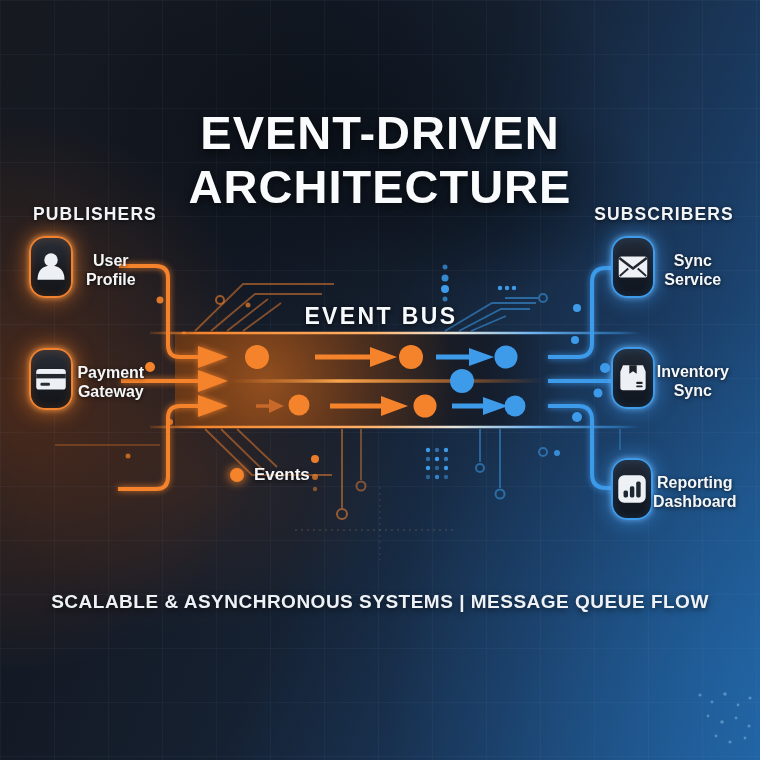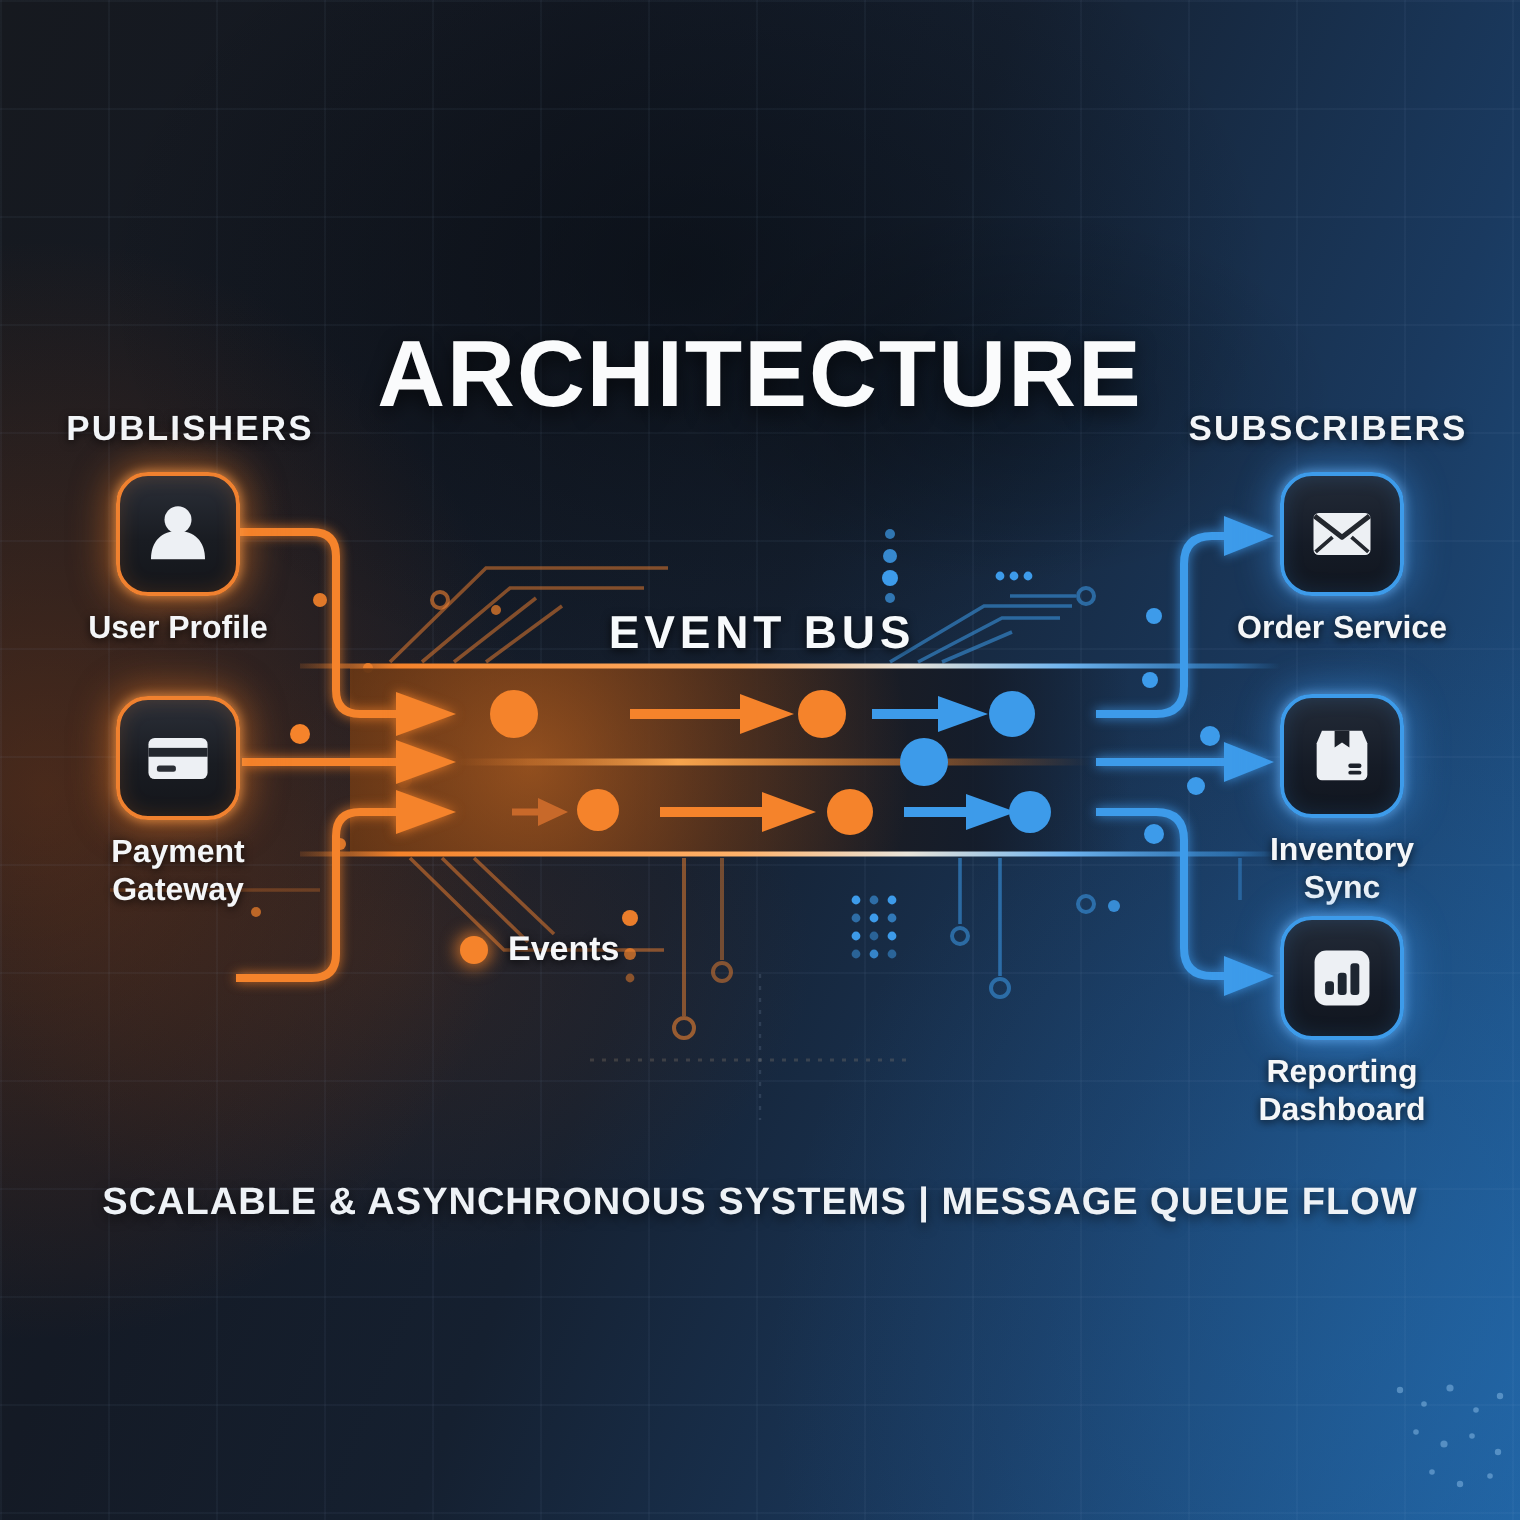--- a/index.html
+++ b/index.html
@@ -46,21 +46,21 @@
   }
   .legend{
     position:absolute;left:230px;top:465px;display:flex;align-items:center;gap:10px;
   }
   .legend .dot{
     width:14px;height:14px;border-radius:50%;background:#f5832b;
     box-shadow:0 0 8px 2px rgba(245,131,43,.7);
   }
   .legend .txt{font-size:17px;font-weight:800;color:#f5f7f9;text-shadow:0 1px 4px rgba(0,0,0,.8);}
 
-  .node{position:absolute;width:120px;display:flex;flex-direction:column;align-items:center;}
+  .node{position:absolute;width:120px;display:flex;flex-direction:row;align-items:center;}
   .node .card{
     width:62px;height:62px;border-radius:16px;display:flex;align-items:center;justify-content:center;
     background:linear-gradient(180deg,#2b2f38 0%,#191c22 55%,#14161b 100%);
   }
   .node.pub .card{
     border:2.5px solid #f0812f;
     box-shadow:0 0 18px 4px rgba(242,125,40,.5),0 0 5px 1px rgba(255,172,92,.6),inset 0 0 10px rgba(242,125,40,.18);
   }
   .node.sub .card{
     border:2.5px solid #3d9bea;
@@ -277,21 +277,21 @@
       <path d="M548,406 H578 Q592,406 592,420 V474 Q592,488 606,488 H613"></path>
     </g>
     <g fill="#3d9bea" class="glow-b">
       <polygon points="612,258 637,268 612,278"></polygon>
       <polygon points="612,371 637,381 612,391"></polygon>
       <polygon points="612,478 637,488 612,498"></polygon>
     </g>
   </svg>
 
   <h1 class="title">
-    <br>
+    <span>EVENT-DRIVEN</span><br>
     <span>ARCHITECTURE</span>
   </h1>
   <div class="col-heading pub">PUBLISHERS</div>
   <div class="col-heading sub">SUBSCRIBERS</div>
   <div class="bus-label">EVENT BUS</div>
 
   <div class="legend">
     <span class="dot"></span>
     <span class="txt">Events</span>
   </div>
@@ -319,21 +319,21 @@
 
 
   <div class="node sub" style="left:611px;top:236px;">
     <div class="card">
       <svg width="38" height="38" viewBox="0 0 36 36">
         <rect x="4.5" y="8" width="27" height="20" rx="2.5" fill="#edf0f4"></rect>
         <path d="M5,9.5 L18,19.5 L31,9.5" fill="none" stroke="#23272e" stroke-width="2.4" stroke-linejoin="round"></path>
         <path d="M5.5,26.5 L13.5,19.5 M30.5,26.5 L22.5,19.5" stroke="#23272e" stroke-width="1.8"></path>
       </svg>
     </div>
-    <div class="node-label">Order Service</div>
+    <div class="node-label">Sync Service</div>
   </div>
 
   <div class="node sub" style="left:611px;top:347px;">
     <div class="card">
       <svg width="38" height="38" viewBox="0 0 36 36">
         <path d="M8.5,6 H27.5 L30,12 V27 A2.5,2.5 0 0 1 27.5,29.5 H8.5 A2.5,2.5 0 0 1 6,27 V12 Z" fill="#edf0f4"></path>
         <path d="M14.5,6 V14 L18,11.6 L21.5,14 V6 Z" fill="#1c212a"></path>
         <rect x="21" y="21.5" width="6.2" height="2.2" rx="1" fill="#1c212a"></rect>
         <rect x="21" y="25" width="6.2" height="1.8" rx="0.9" fill="#1c212a"></rect>
       </svg>

